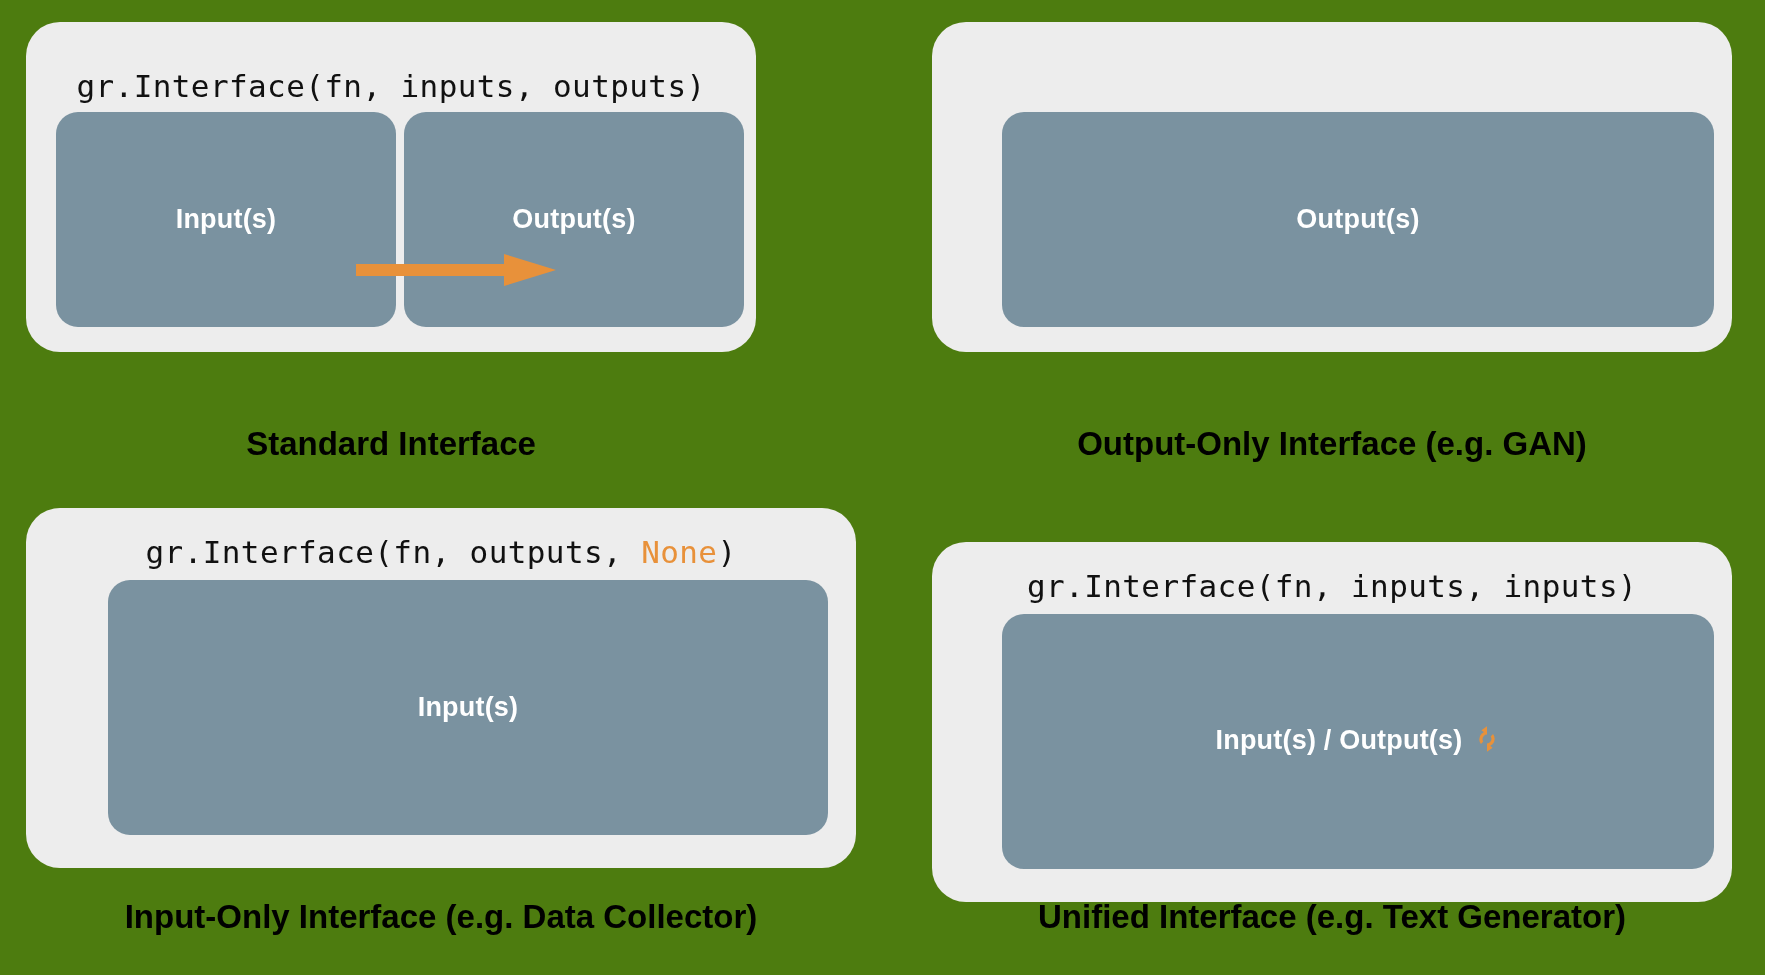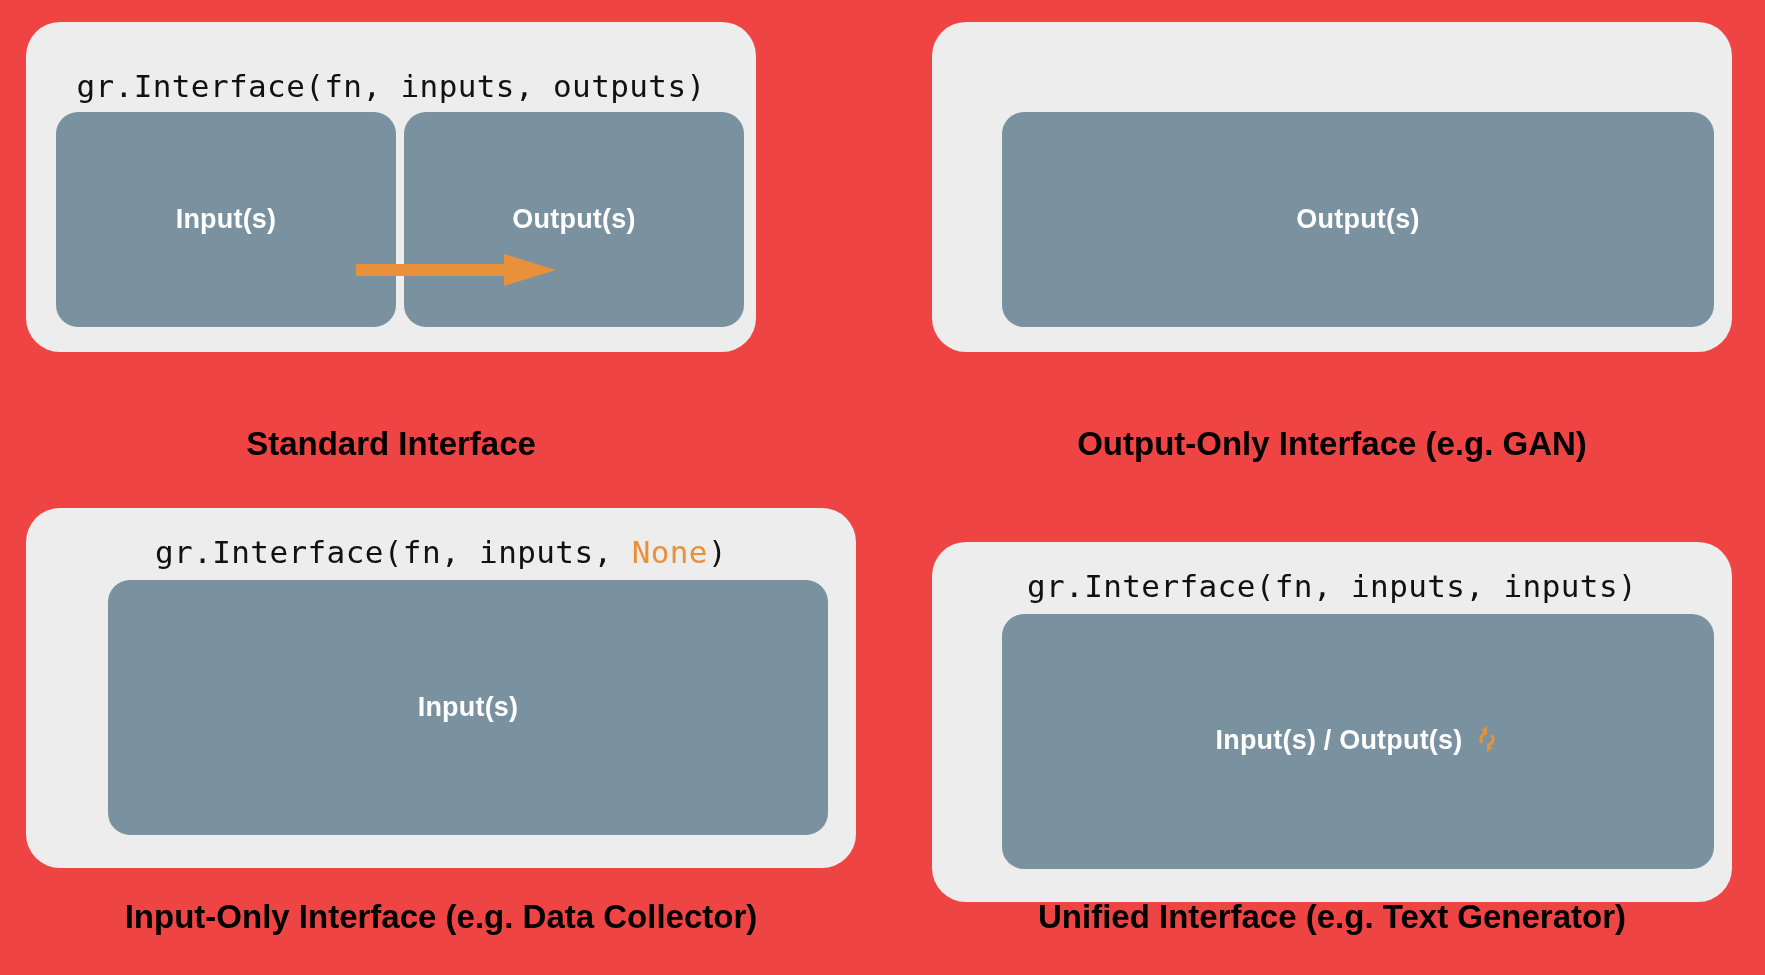--- a/index.html
+++ b/index.html
@@ -11,21 +11,21 @@
     width: 1765px;
     height: 975px;
     font-family: "Liberation Sans", sans-serif;
     overflow: hidden;
   }
 
   .canvas {
     position: relative;
     width: 1765px;
     height: 975px;
-    background: #ef4444;
+    background: #4d7c0f;
   }
 
   
   .panel {
     position: absolute;
     background: #ededed;
     border-radius: 34px;
     box-sizing: border-box;
   }
 
@@ -139,21 +139,21 @@
 
   <div class="panel" id="panel-outputonly">
 
     <div class="box" id="box-out-only">
       <span class="box-label">Output(s)</span>
     </div>
   </div>
   <div class="caption" id="caption-outputonly">Output-Only Interface (e.g. GAN)</div>
 
   <div class="panel" id="panel-inputonly">
-    <div class="code-line" id="code-inputonly"><span>gr.Interface(fn, inputs, </span><span class="kw-none">None</span><span>)</span></div>
+    <div class="code-line" id="code-inputonly"><span>gr.Interface(fn, outputs, </span><span class="kw-none">None</span><span>)</span></div>
 
     <div class="box" id="box-in-only">
       <span class="box-label">Input(s)</span>
     </div>
   </div>
   <div class="caption" id="caption-inputonly">Input-Only Interface (e.g. Data Collector)</div>
 
   <div class="panel" id="panel-unified">
     <div class="code-line" id="code-unified"><span>gr.Interface(fn, inputs, inputs)</span></div>
 

